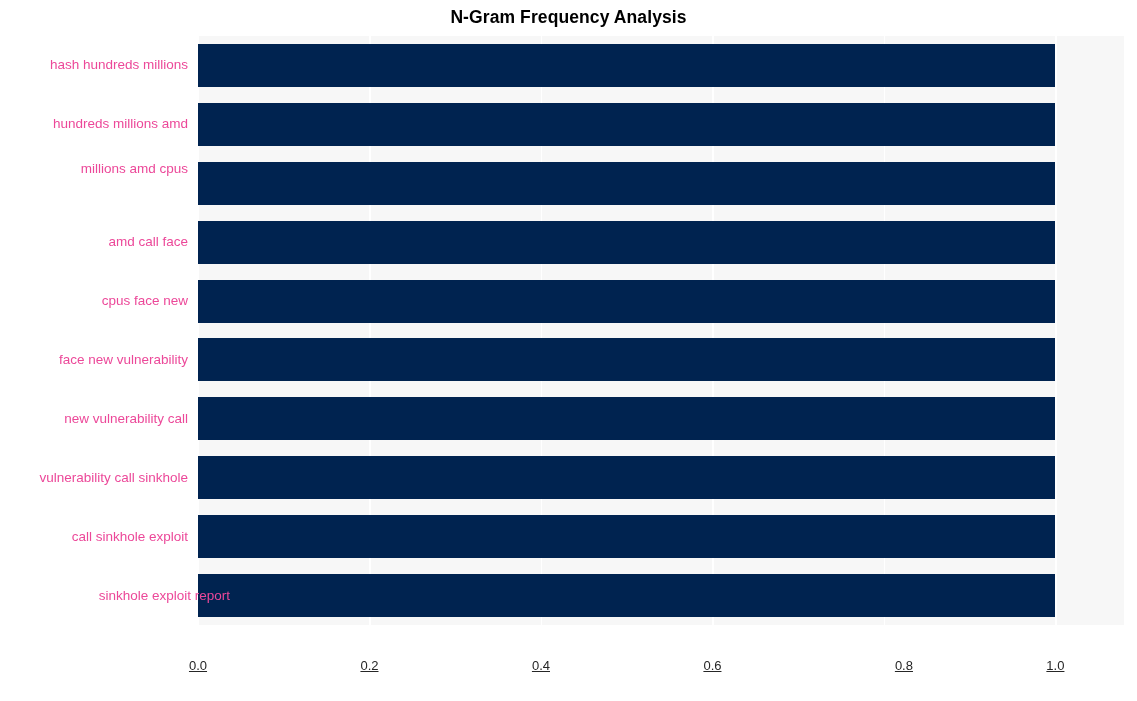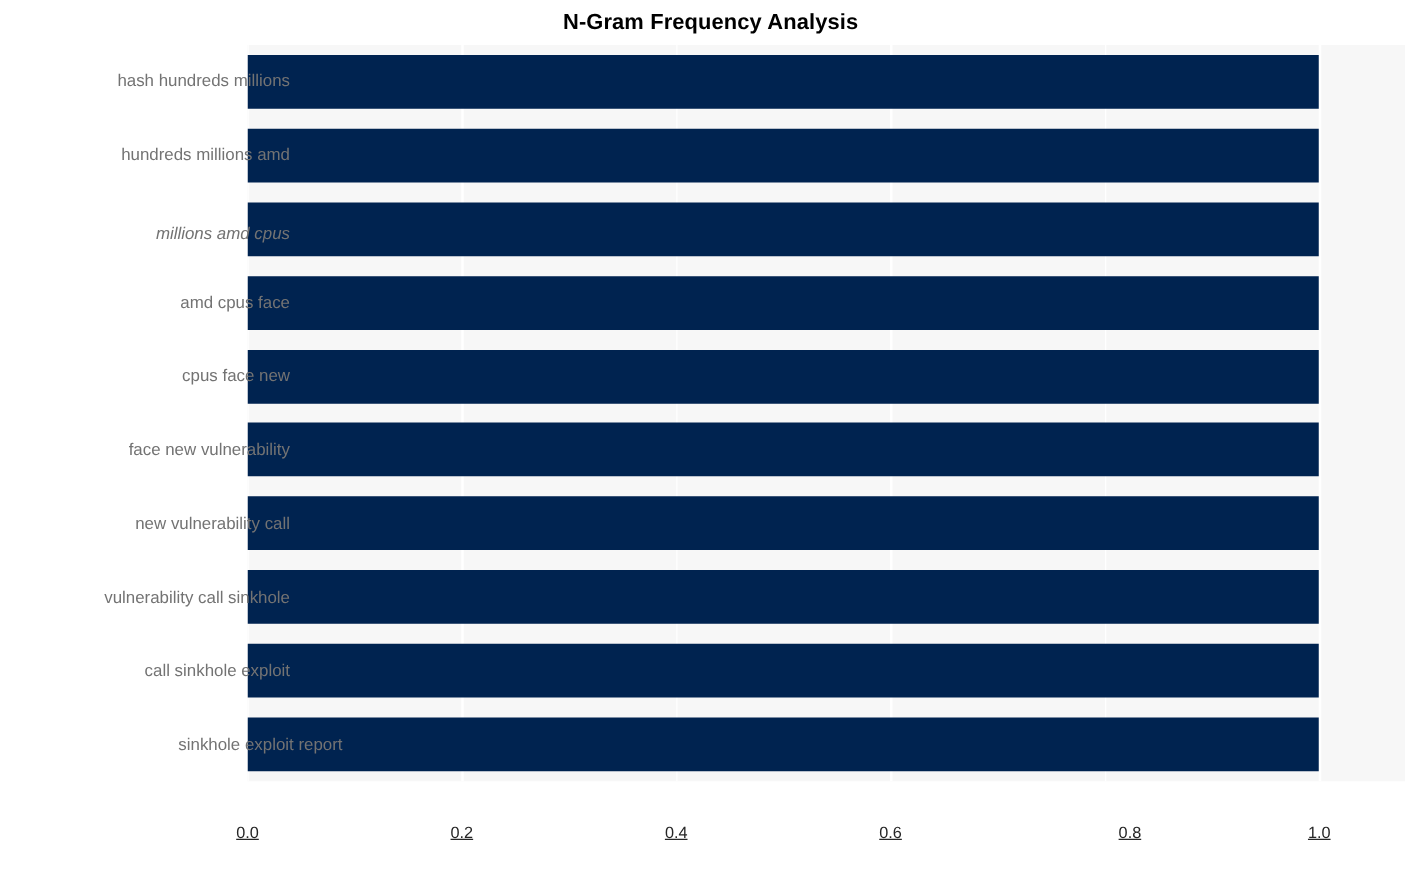--- a/index.html
+++ b/index.html
@@ -72,23 +72,22 @@
     left: 0;
     top: 7px;
     height: 43px;
   }
   .ytick-wrap {
     position: absolute;
     left: 0;
     width: 188px;
     text-align: right;
     font-size: 13.5px;
-    color: #737373;
+    color: #ec4899;
     white-space: nowrap;
-    padding-left: 44px;
   }
 
   
   .xtick {
     position: absolute;
     top: 658px;
     transform: translateX(-50%);
     font-size: 13px;
     color: #262626;
     white-space: nowrap;
@@ -151,22 +150,22 @@
         </div>
         <div class="bar-row" style="top: 530.1px; height: 58.9px;">
           <div class="bar" title="sinkhole exploit report: 1" style="width: 857.407px; background: rgb(0, 35, 80); top: 7.95px;"></div>
         </div>
       </div>
   </div>
 
   <div id="ytick-layer">
       <div class="ytick-wrap" style="top: 57.45px;">hash hundreds millions</div>
       <div class="ytick-wrap" style="top: 116.35px;">hundreds millions amd</div>
-      <div class="ytick-wrap" style="top: 179px; font-style: italic;">millions amd cpus</div>
-      <div class="ytick-wrap" style="top: 234.15px;">amd cpus face</div>
+      <div class="ytick-wrap" style="top: 161px;">millions amd cpus</div>
+      <div class="ytick-wrap" style="top: 234.15px;">amd call face</div>
       <div class="ytick-wrap" style="top: 293.05px;">cpus face new</div>
       <div class="ytick-wrap" style="top: 351.95px;">face new vulnerability</div>
       <div class="ytick-wrap" style="top: 410.85px;">new vulnerability call</div>
       <div class="ytick-wrap" style="top: 469.75px;">vulnerability call sinkhole</div>
       <div class="ytick-wrap" style="top: 528.65px;">call sinkhole exploit</div>
       <div class="ytick-wrap" style="top: 587.55px; margin-left: 42px;">sinkhole exploit report</div>
     </div>
   <div id="xtick-layer">
       <div class="xtick" style="left: 198px;">0.0</div>
       <div class="xtick" style="left: 369.481px;">0.2</div>

